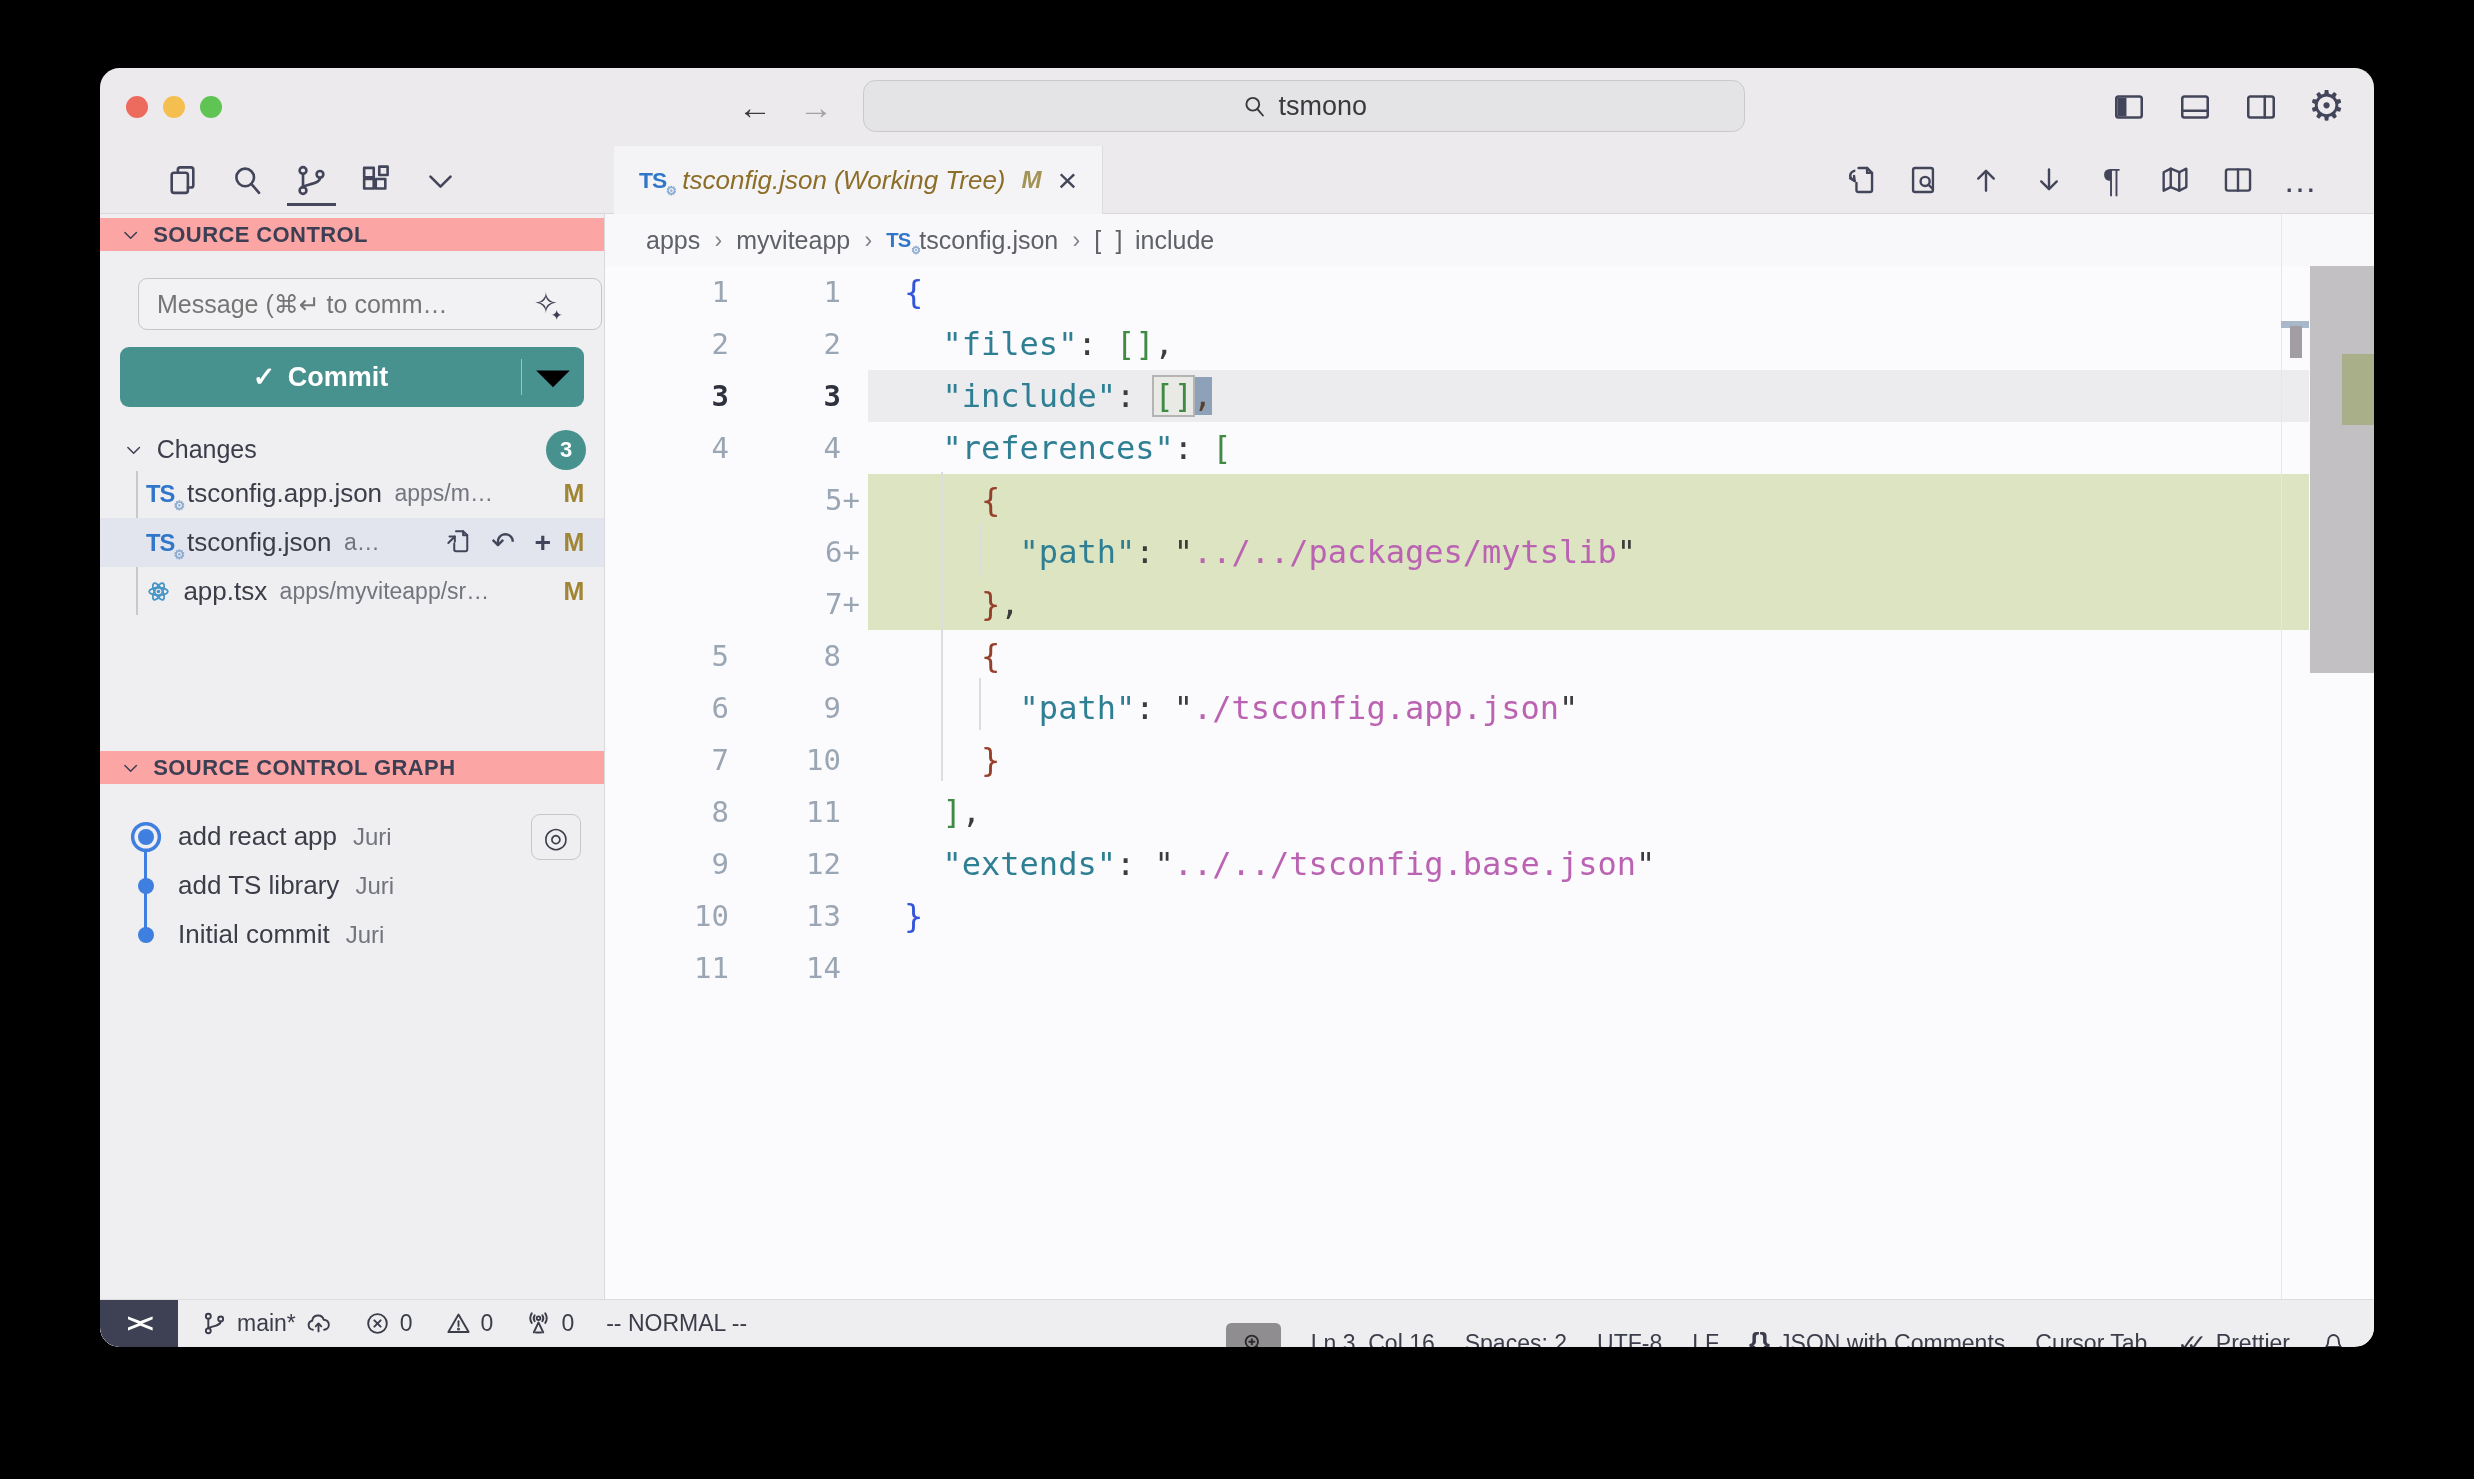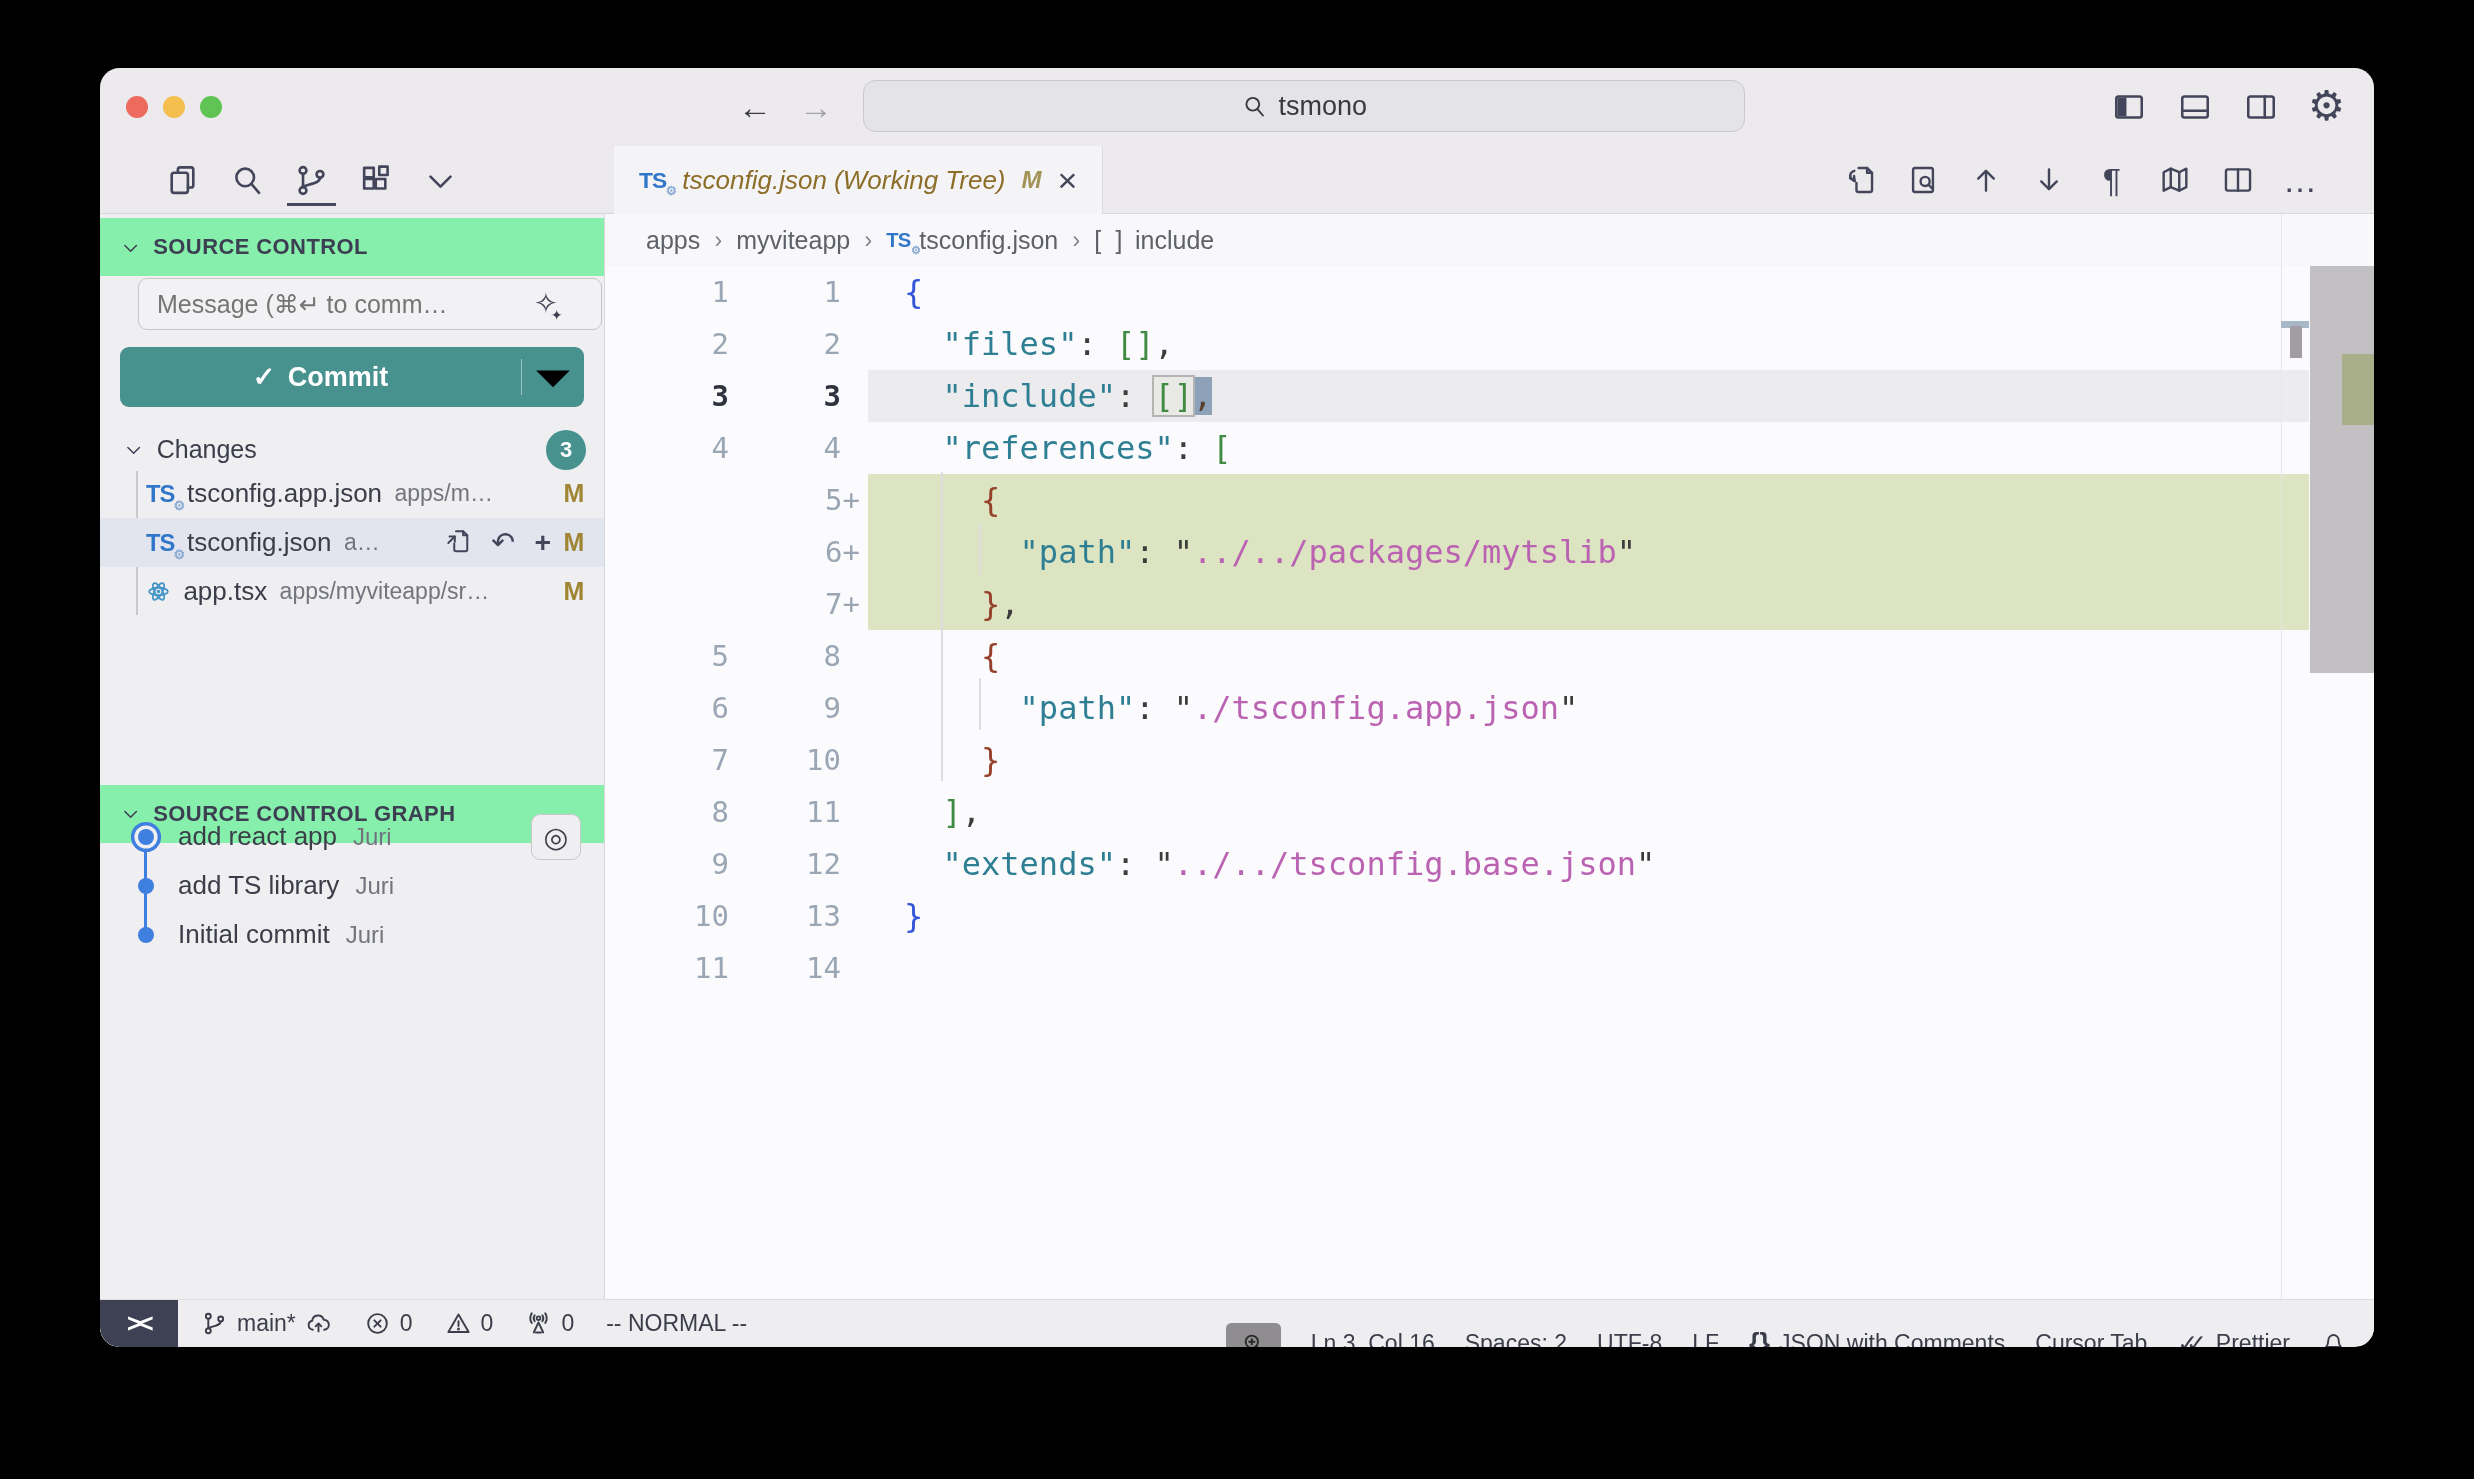--- a/index.html
+++ b/index.html
@@ -36,25 +36,25 @@
   #tab .tab-close{color:#44475a;font-size:34px;line-height:1;}
   #toolbar{margin-left:auto;display:flex;align-items:center;gap:27px;padding-right:55px;color:#43465a;}
   .tool{width:36px;height:43px;display:flex;align-items:center;justify-content:center;font-size:34px;}
 
   
   #main{display:flex;height:1085px;}
   #sidebar{position:relative;width:505px;background:#efeef0;border-right:0.9px solid #d9d8da;flex:none;}
   #editor{position:relative;flex:1;background:#fbfafc;overflow:hidden;}
 
   
-  .band{position:absolute;left:0;right:0;height:58px;background:#86efac;display:flex;align-items:center;
+  .band{position:absolute;left:0;right:0;height:33px;background:#fca5a5;display:flex;align-items:center;
         padding-left:19.6px;gap:12.4px;color:#3c3e52;}
   .band .hdr{font-weight:700;font-size:22px;letter-spacing:0.4px;}
   .band .icn{font-size:21.3px;}
-  #scm-band{top:4.4px;} #graph-band{top:571px;}
+  #scm-band{top:4.4px;} #graph-band{top:537px;}
   #msg-input{position:absolute;left:38px;top:64px;width:464px;height:52px;border:1.8px solid #c6c5c8;border-radius:9px;
              background:#f2f1f3;font-size:25px;color:#88888d;padding:0 57px 0 18px;outline:none;width:464px;
              font-family:"Liberation Sans",sans-serif;}
   #msg-sparkle{position:absolute;left:434px;top:73px;font-size:28.4px;color:#3e4052;}
   .spark2{position:absolute;font-size:14.2px;margin-left:-7.1px;margin-top:19.6px;}
   #commit-btn{position:absolute;left:20.4px;top:133px;width:464px;height:60px;background:#47918f;border-radius:9px;
               display:flex;align-items:center;color:#fff;}
   #commit-main{flex:1;display:flex;align-items:center;justify-content:center;gap:12.4px;font-size:27px;font-weight:600;}
   #commit-divider{width:1.8px;height:36px;background:rgba(255,255,255,.45);}
   #commit-drop{width:62px;display:flex;align-items:center;justify-content:center;font-size:21.3px;}

